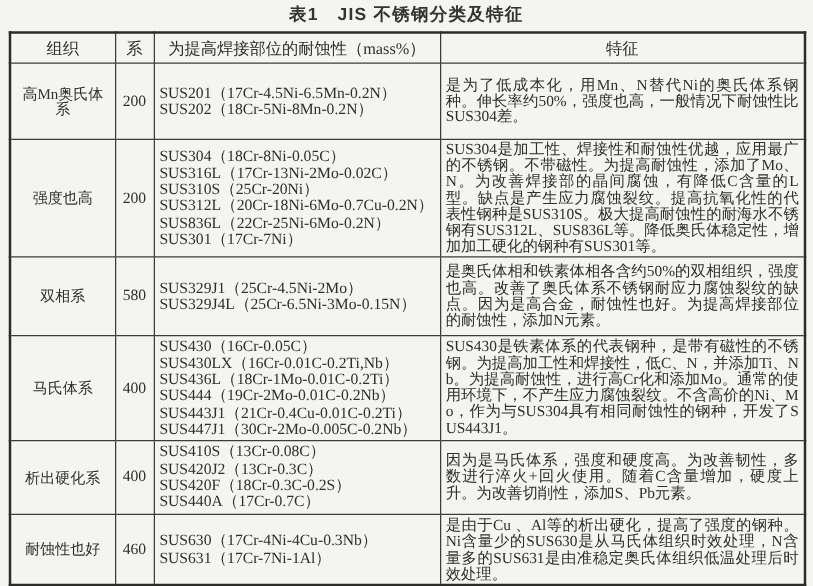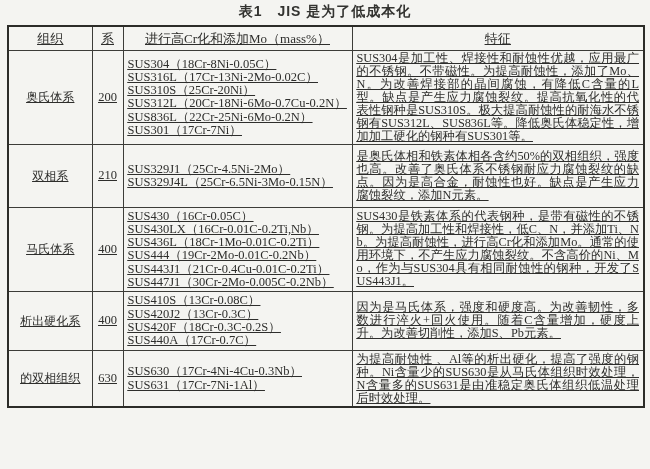--- a/index.html
+++ b/index.html
@@ -33,21 +33,20 @@
     position: absolute;
     top: 25px;
     left: 7px;
     width: 636px;
     border-collapse: collapse;
     table-layout: fixed;
     background: transparent;
   }
   table.main, table.main th, table.main td {
     border: 1px solid #3c3c38;
-    text-decoration: underline;
   }
   table.main {
     border: 2px solid #2c2c28;
   }
   th, td {
     padding: 1px 4px;
     vertical-align: middle;
     font-size: 12.5px;
     line-height: 1.04;
     color: #2e2e2c;
@@ -82,62 +81,71 @@
     font-size: 12.3px;
     line-height: 1.055;
     word-break: break-all;
     text-align: justify;
   }
 </style>
 </head>
 <body>
 
 <div class="page">
-  <div class="doc-title">表1　JIS 是为了低成本化</div>
+  <div class="doc-title">表1　JIS 不锈钢分类及特征</div>
 
   <table class="main">
     <colgroup>
       <col style="width:84px">
       <col style="width:31px">
       <col style="width:229px">
       <col style="width:292px">
     </colgroup>
     <thead>
       <tr>
         <th>组织</th>
         <th>系</th>
-        <th>进行高Cr化和添加Mo（mass%）</th>
+        <th>为提高焊接部位的耐蚀性（mass%）</th>
         <th>特征</th>
       </tr>
     </thead>
     <tbody>
 
+    <tr style="height: 61px;">
+      <td class="c-structure">高Mn奥氏体系</td>
+      <td class="c-series">200</td>
+      <td class="c-grades">
+            <div class="grade-line">SUS201（17Cr-4.5Ni-6.5Mn-0.2N）</div>
+            <div class="grade-line">SUS202（18Cr-5Ni-8Mn-0.2N）</div>
+          </td>
+      <td class="c-features">是为了低成本化，用Mn、N替代Ni的奥氏体系钢种。伸长率约50%，强度也高，一般情况下耐蚀性比SUS304差。</td>
+    </tr>
 
     <tr style="height: 89px;">
-      <td class="c-structure">奥氏体系</td>
+      <td class="c-structure">强度也高</td>
       <td class="c-series">200</td>
       <td class="c-grades">
             <div class="grade-line">SUS304（18Cr-8Ni-0.05C）</div>
             <div class="grade-line">SUS316L（17Cr-13Ni-2Mo-0.02C）</div>
             <div class="grade-line">SUS310S（25Cr-20Ni）</div>
             <div class="grade-line">SUS312L（20Cr-18Ni-6Mo-0.7Cu-0.2N）</div>
             <div class="grade-line">SUS836L（22Cr-25Ni-6Mo-0.2N）</div>
             <div class="grade-line">SUS301（17Cr-7Ni）</div>
           </td>
       <td class="c-features">SUS304是加工性、焊接性和耐蚀性优越，应用最广的不锈钢。不带磁性。为提高耐蚀性，添加了Mo、N。为改善焊接部的晶间腐蚀，有降低C含量的L型。缺点是产生应力腐蚀裂纹。提高抗氧化性的代表性钢种是SUS310S。极大提高耐蚀性的耐海水不锈钢有SUS312L、SUS836L等。降低奥氏体稳定性，增加加工硬化的钢种有SUS301等。</td>
     </tr>
 
     <tr style="height: 63px;">
       <td class="c-structure">双相系</td>
-      <td class="c-series">210</td>
+      <td class="c-series">580</td>
       <td class="c-grades">
             <div class="grade-line">SUS329J1（25Cr-4.5Ni-2Mo）</div>
             <div class="grade-line">SUS329J4L（25Cr-6.5Ni-3Mo-0.15N）</div>
           </td>
-      <td class="c-features">是奥氏体相和铁素体相各含约50%的双相组织，强度也高。改善了奥氏体系不锈钢耐应力腐蚀裂纹的缺点。因为是高合金，耐蚀性也好。缺点是产生应力腐蚀裂纹，添加N元素。</td>
+      <td class="c-features">是奥氏体相和铁素体相各含约50%的双相组织，强度也高。改善了奥氏体系不锈钢耐应力腐蚀裂纹的缺点。因为是高合金，耐蚀性也好。为提高焊接部位的耐蚀性，添加N元素。</td>
     </tr>
 
     <tr style="height: 84px;">
       <td class="c-structure">马氏体系</td>
       <td class="c-series">400</td>
       <td class="c-grades">
             <div class="grade-line">SUS430（16Cr-0.05C）</div>
             <div class="grade-line">SUS430LX（16Cr-0.01C-0.2Ti,Nb）</div>
             <div class="grade-line">SUS436L（18Cr-1Mo-0.01C-0.2Ti）</div>
             <div class="grade-line">SUS444（19Cr-2Mo-0.01C-0.2Nb）</div>
@@ -153,24 +161,24 @@
       <td class="c-grades">
             <div class="grade-line">SUS410S（13Cr-0.08C）</div>
             <div class="grade-line">SUS420J2（13Cr-0.3C）</div>
             <div class="grade-line">SUS420F（18Cr-0.3C-0.2S）</div>
             <div class="grade-line">SUS440A（17Cr-0.7C）</div>
           </td>
       <td class="c-features">因为是马氏体系，强度和硬度高。为改善韧性，多数进行淬火+回火使用。随着C含量增加，硬度上升。为改善切削性，添加S、Pb元素。</td>
     </tr>
 
     <tr style="height: 57px;">
-      <td class="c-structure">的双相组织</td>
-      <td class="c-series">630</td>
+      <td class="c-structure">耐蚀性也好</td>
+      <td class="c-series">460</td>
       <td class="c-grades">
             <div class="grade-line">SUS630（17Cr-4Ni-4Cu-0.3Nb）</div>
             <div class="grade-line">SUS631（17Cr-7Ni-1Al）</div>
           </td>
-      <td class="c-features">为提高耐蚀性 、Al等的析出硬化，提高了强度的钢种。Ni含量少的SUS630是从马氏体组织时效处理，N含量多的SUS631是由准稳定奥氏体组织低温处理后时效处理。</td>
+      <td class="c-features">是由于Cu 、Al等的析出硬化，提高了强度的钢种。Ni含量少的SUS630是从马氏体组织时效处理，N含量多的SUS631是由准稳定奥氏体组织低温处理后时效处理。</td>
     </tr>
   </tbody>
   </table>
 
 </div>
 
 </body></html>

